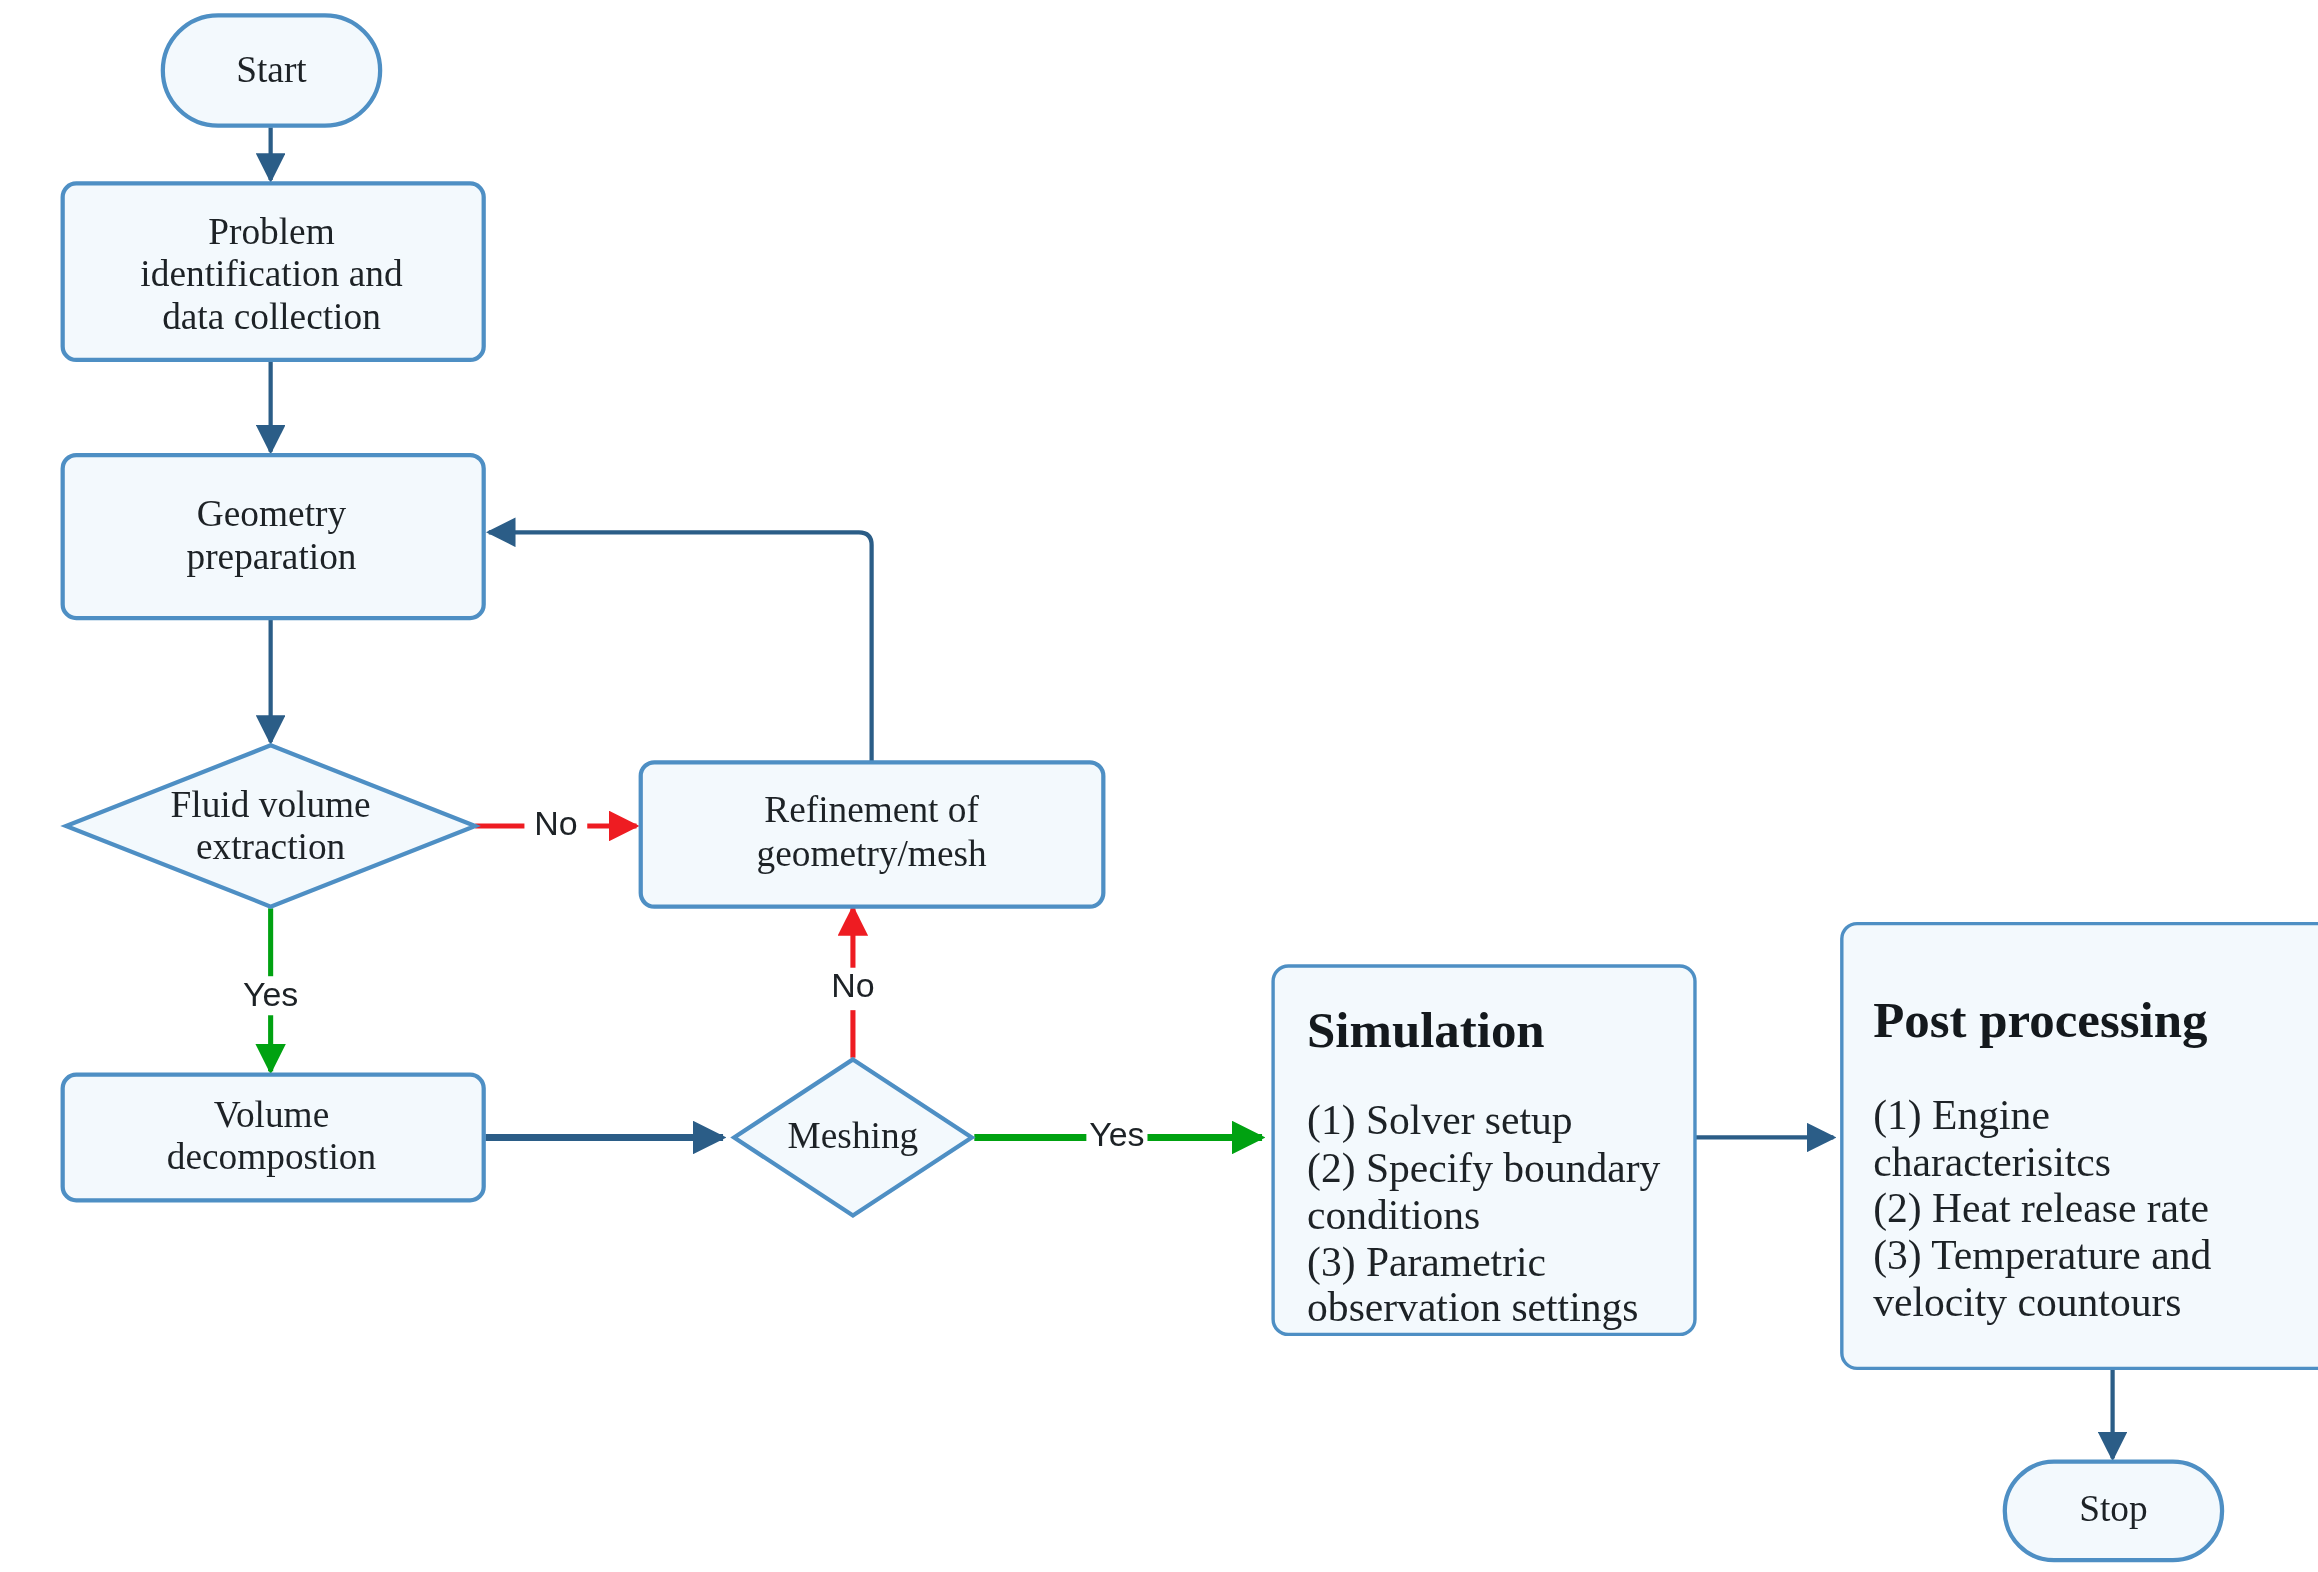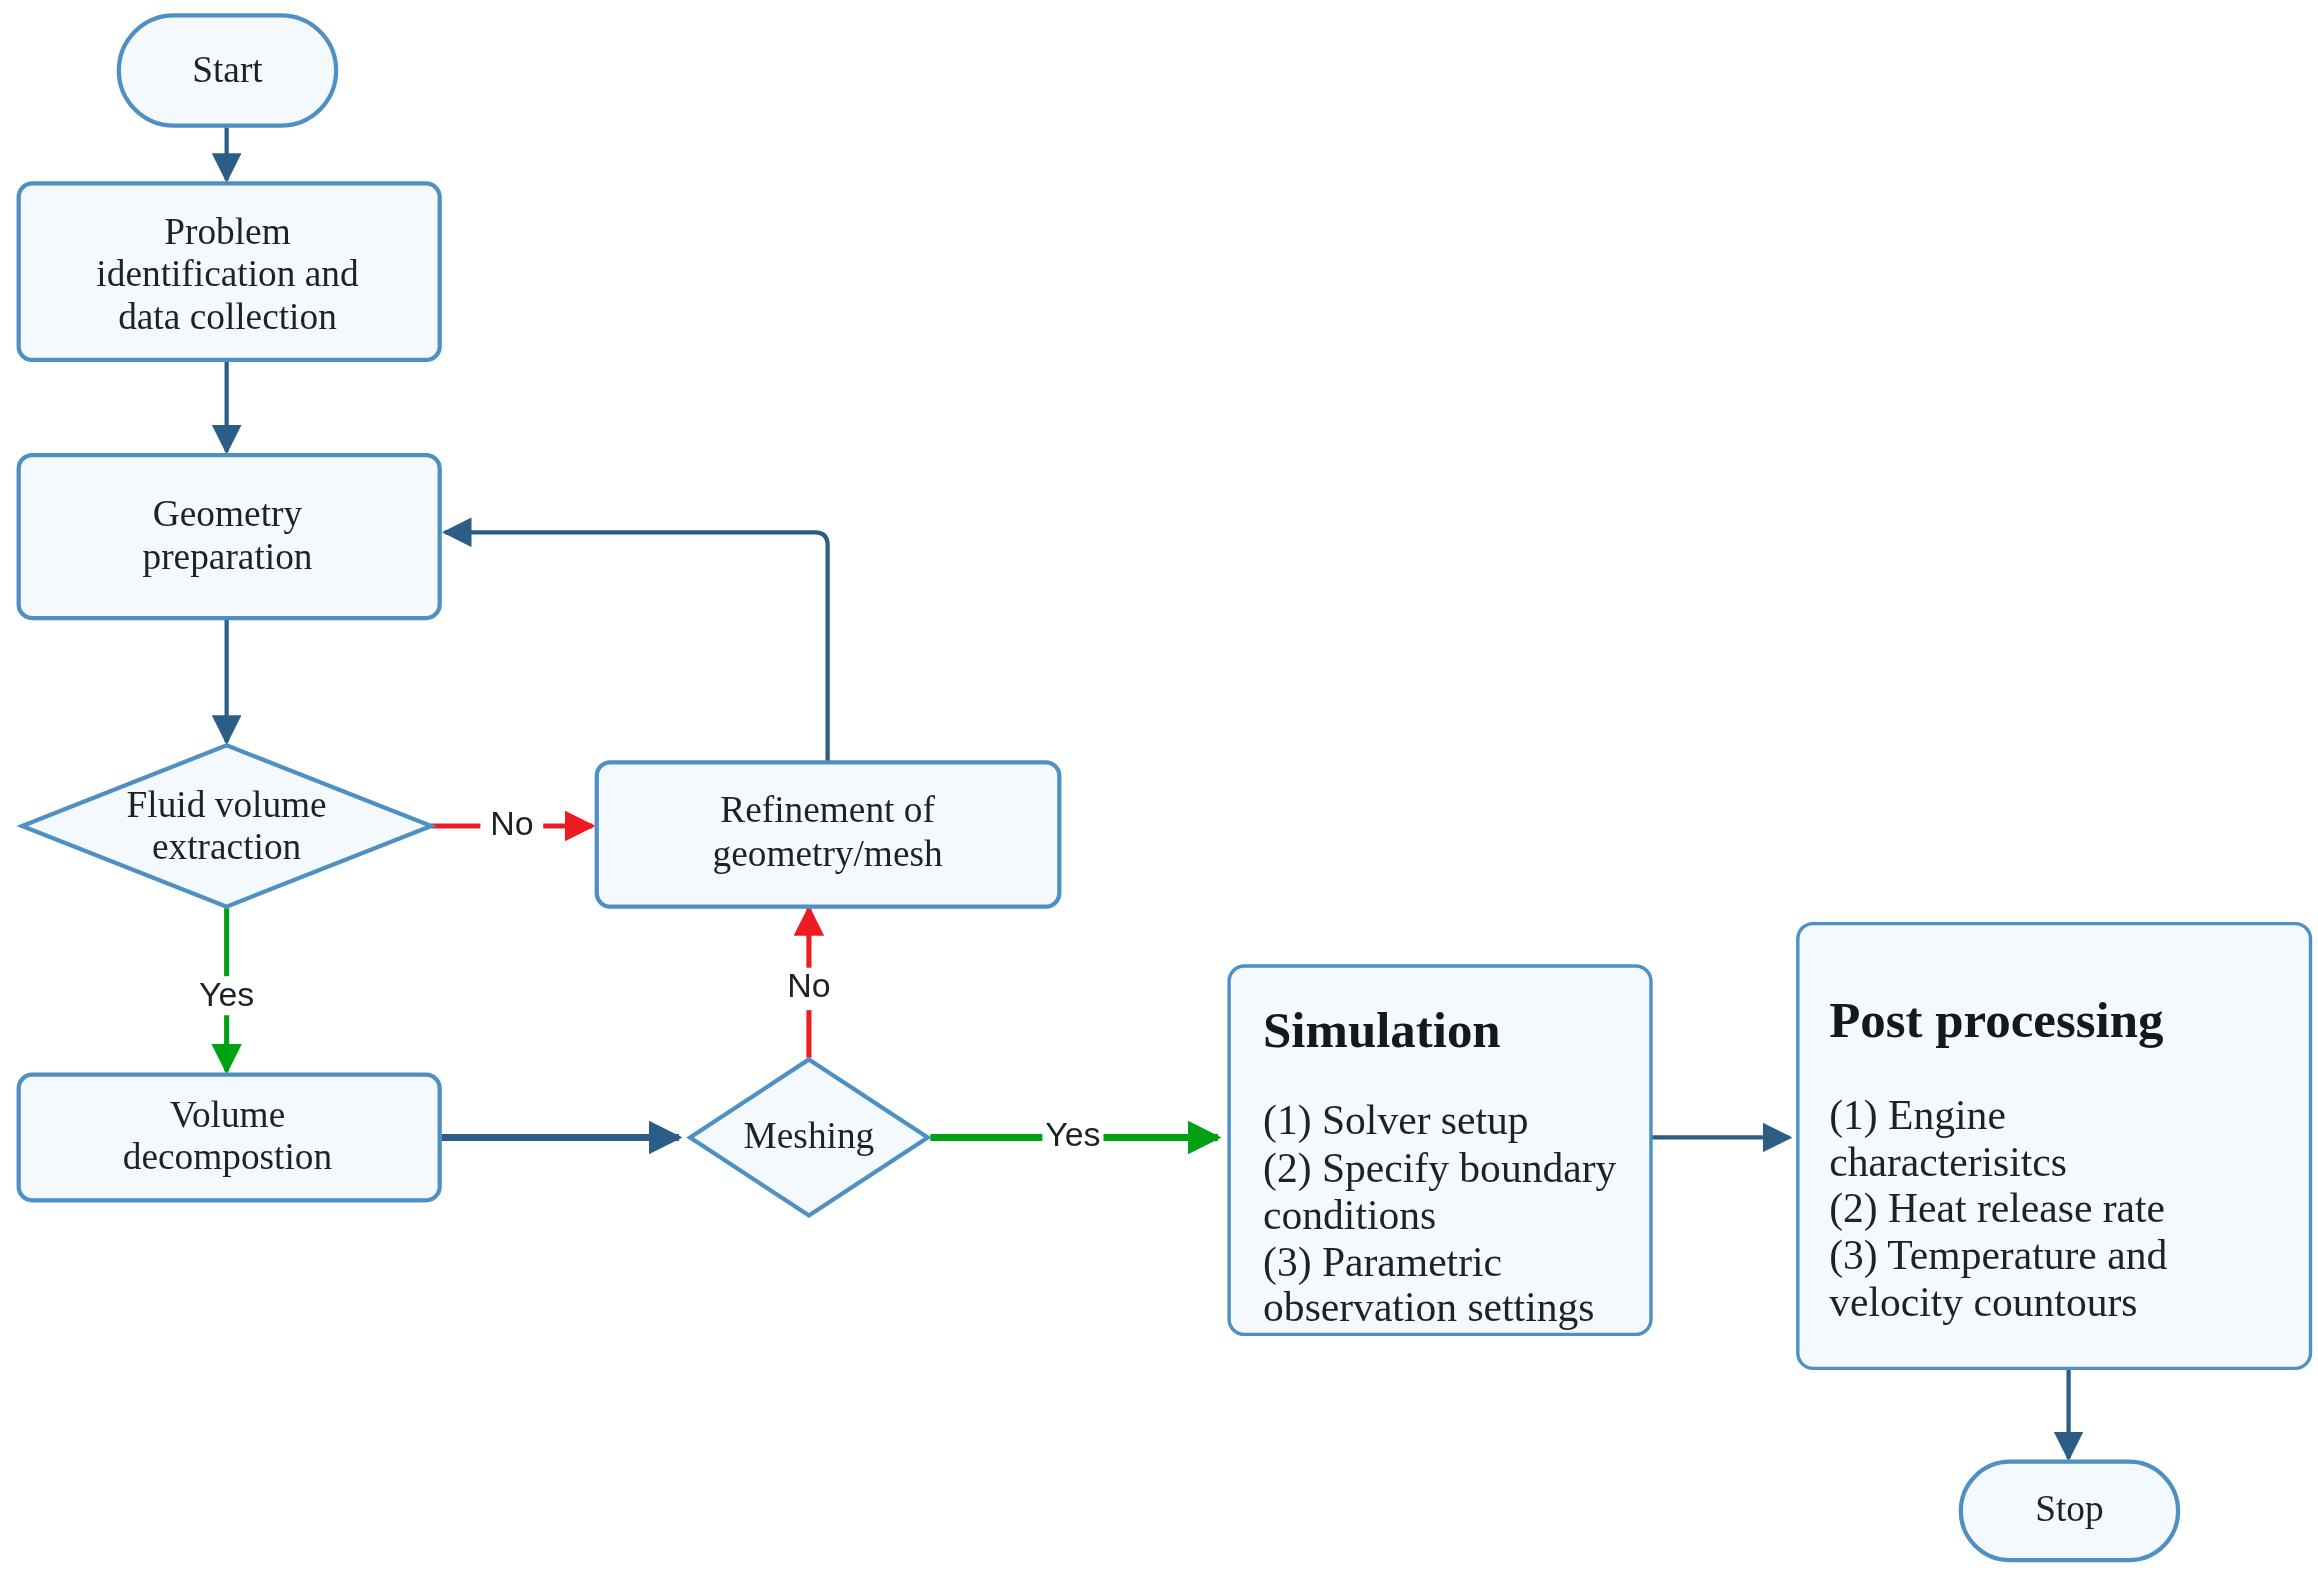--- a/index.html
+++ b/index.html
@@ -10,20 +10,21 @@
   body {
     width: 2319px;
     height: 1573px;
     overflow: hidden;
     font-family: "Liberation Serif", serif;
   }
   #flow-root {
     position: relative;
     width: 1916px;
     height: 1573px;
+    margin-left: 44px;
   }
   svg#flow-svg {
     position: absolute;
     top: 0;
     left: 0;
     width: 2319px;
     height: 1573px;
     display: block;
   }
   .node-shape {

